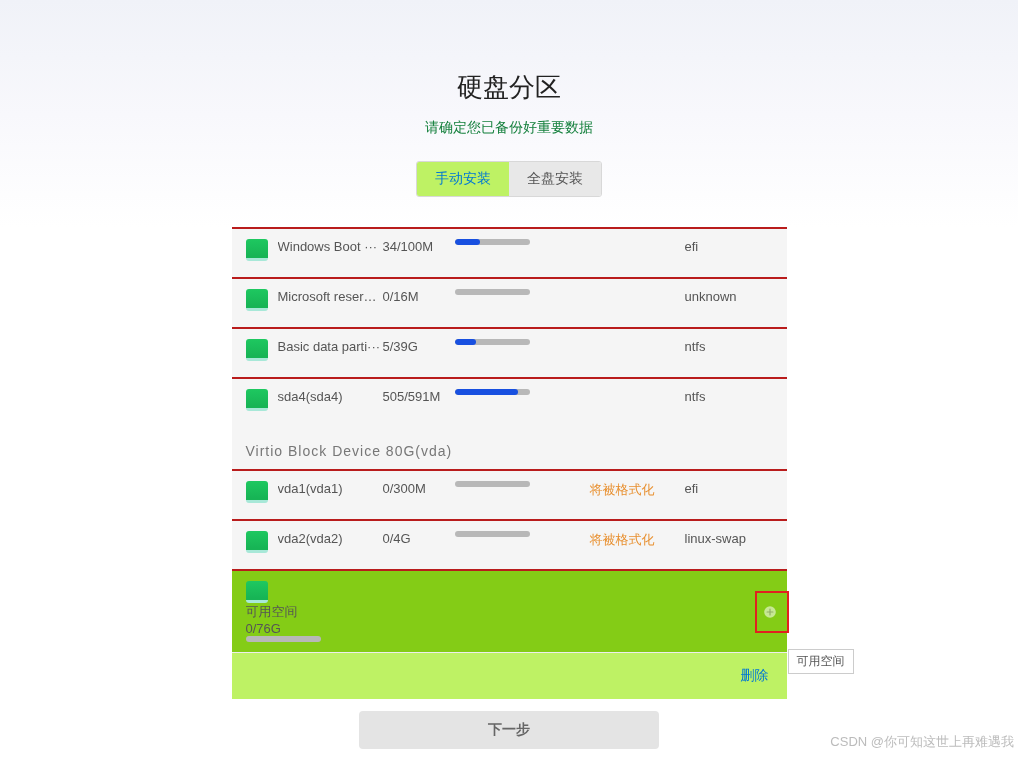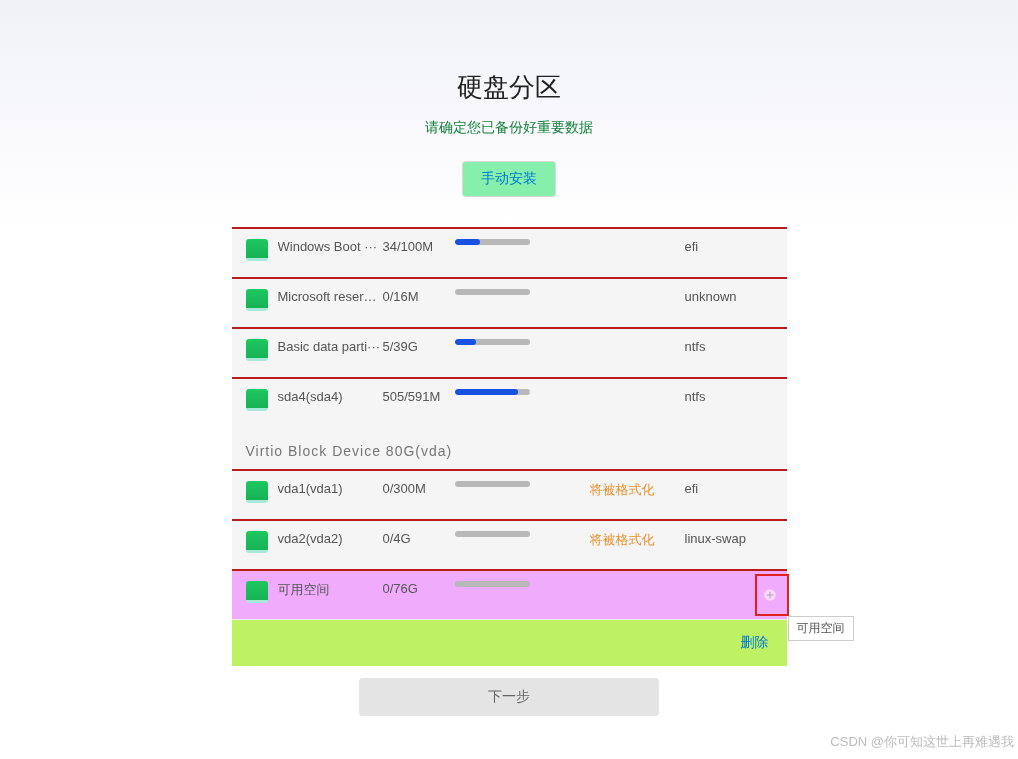--- a/index.html
+++ b/index.html
@@ -29,21 +29,21 @@
       display: flex;
       border: 1px solid #d8d8d8;
       border-radius: 3px;
       overflow: hidden;
       margin-bottom: 30px;
     }
     .tab {
       padding: 8px 18px;
       font-size: 14px;
       cursor: pointer;
-      background: #86efac;
+      background: #bef264;
       color: #333;
     }
     .tab.active {
       color: #0078d4;
     }
     .tab:not(.active) {
       background: #e8e8e8;
       color: #555;
     }
     .disk-panel {
@@ -60,21 +60,22 @@
     }
     .partition-row {
       display: flex;
       align-items: flex-start;
       padding: 10px 14px;
       min-height: 50px;
       border-top: 2px solid #b91c1c;
       position: relative;
     }
     .partition-row.selected {
-      background: #f0abfc;
+      background: #84cc16;
+      flex-direction: column;
     }
     .disk-icon {
       width: 22px;
       height: 22px;
       background: linear-gradient(180deg, #1ec860 0%, #17b455 90%);
       border-radius: 3px;
       margin-right: 10px;
       border-bottom: 3px solid #a8e8d8;
     }
     .part-name {
@@ -129,20 +130,21 @@
     .next-button {
       margin-top: 12px;
       width: 300px;
       height: 38px;
       background: #e4e4e4;
       border: none;
       border-radius: 4px;
       font-size: 14px;
       color: #666;
       cursor: pointer;
+      font-weight: bold;
     }
     .red-box {
       position: absolute;
       border: 2px solid #e22020;
       width: 34px;
       height: 42px;
       right: -2px;
       top: 50%;
       transform: translateY(-50%);
       pointer-events: none;
@@ -177,20 +179,21 @@
     }
   </style>
 </head>
 <body>
 
 <div class="title">硬盘分区</div>
 <div class="subtitle">请确定您已备份好重要数据</div>
 
 <div class="tabs">
   <div class="tab active">手动安装</div>
+  <div class="tab">全盘安装</div>
 </div>
 
 <div class="disk-panel">
 
 
   <div class="partition-row">
     <div class="disk-icon"></div>
     <div class="part-name">Windows Boot ···</div>
     <div class="part-size">34/100M</div>
     <div class="progress-container">

